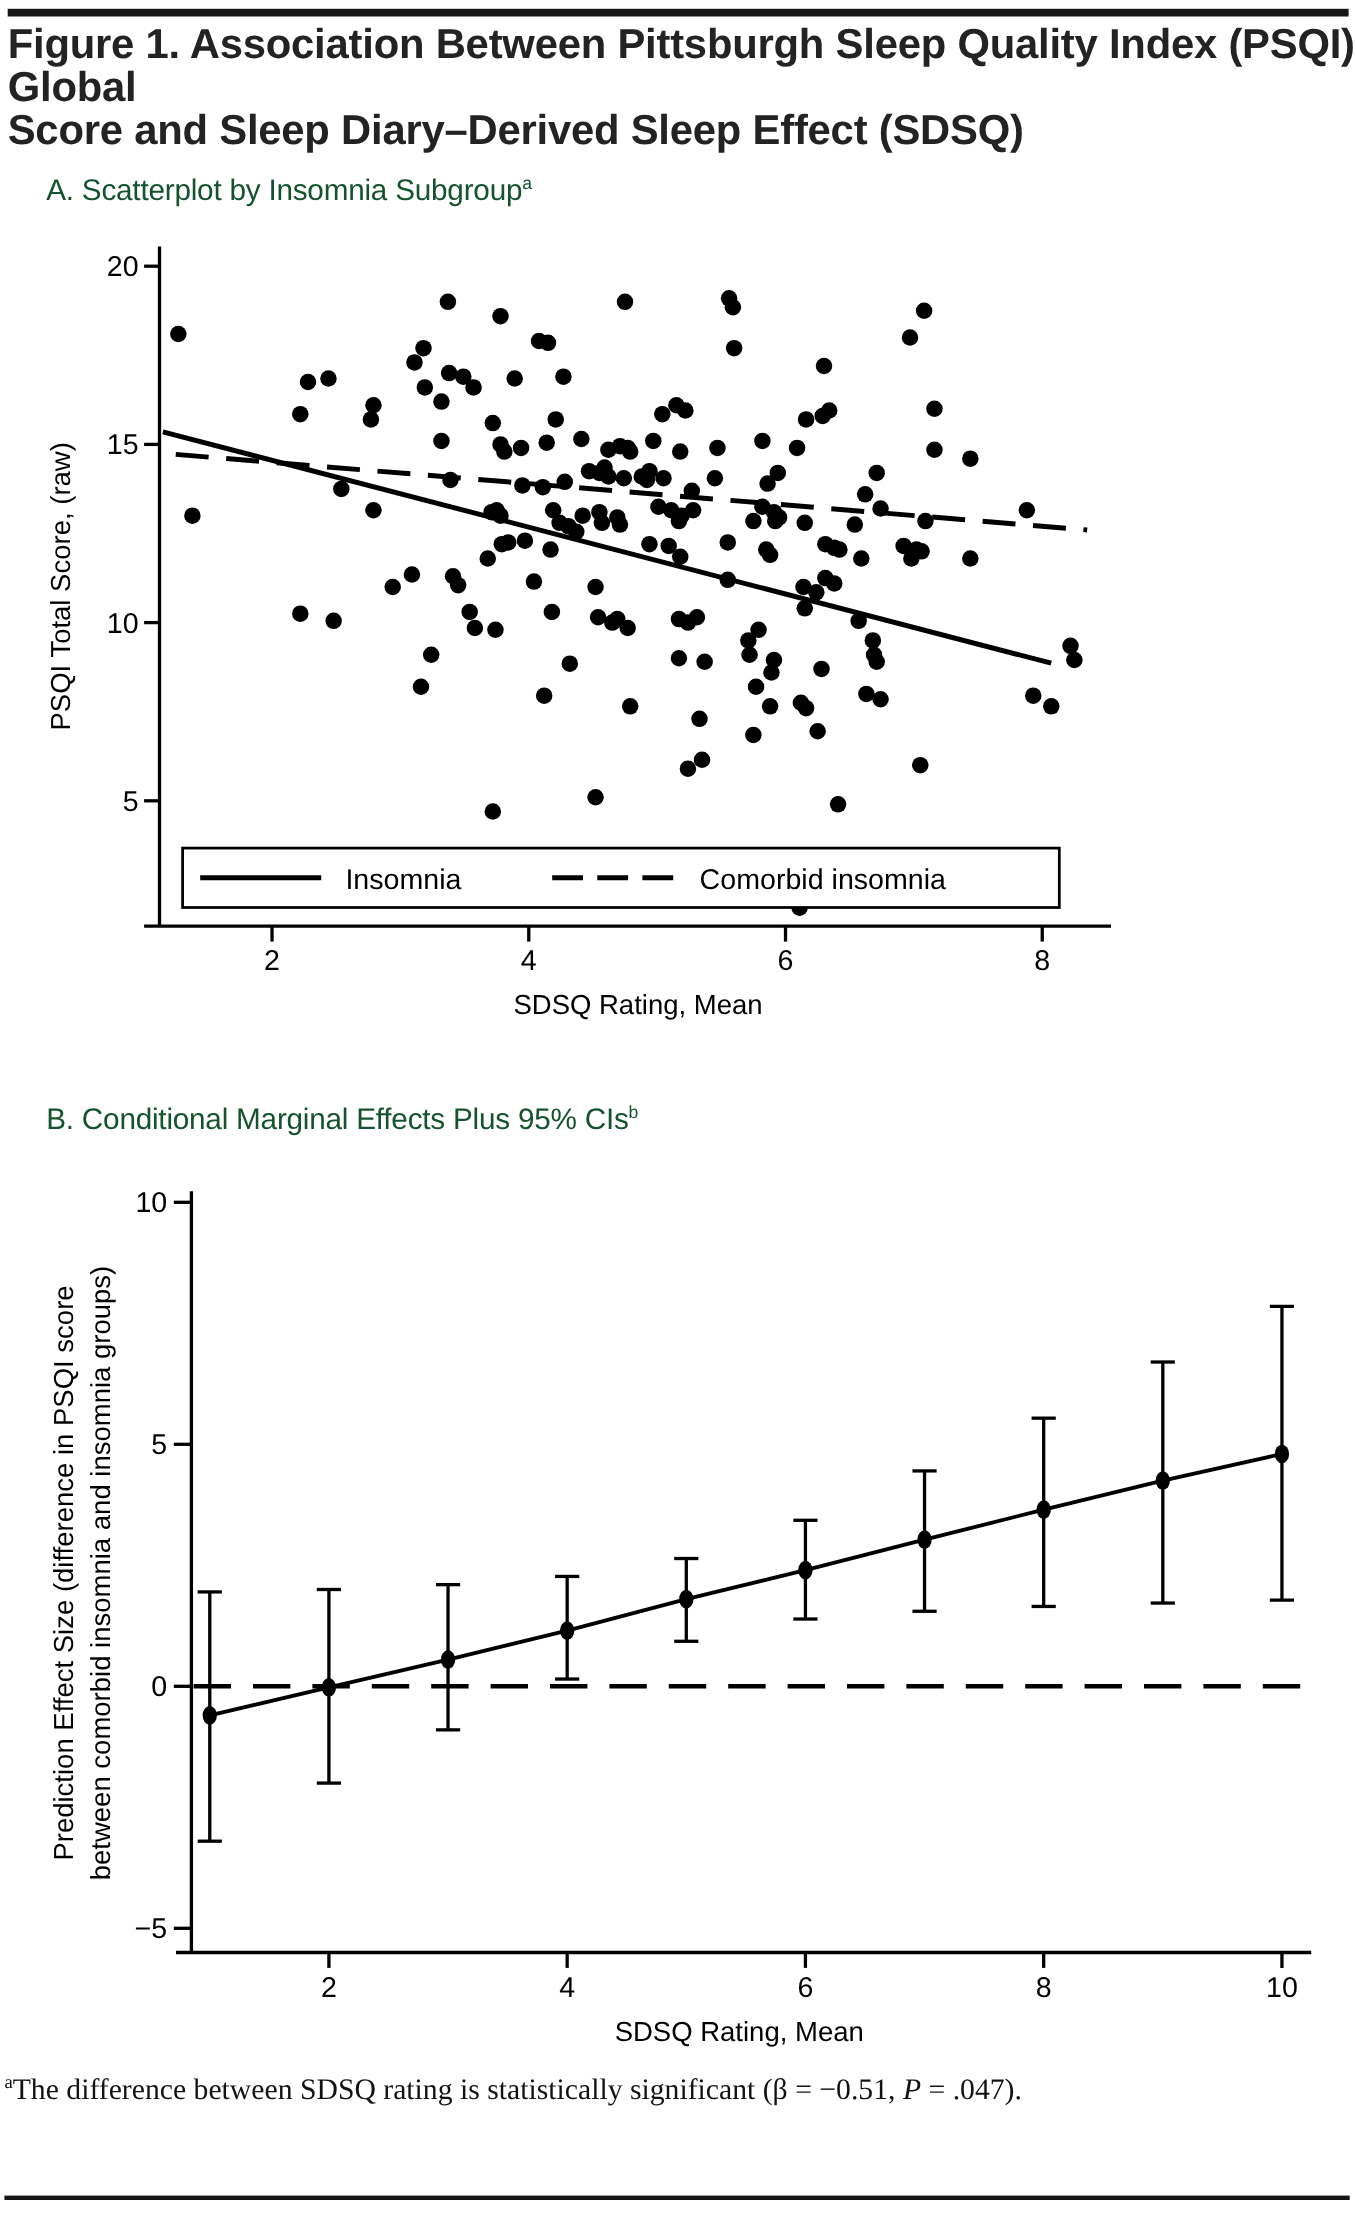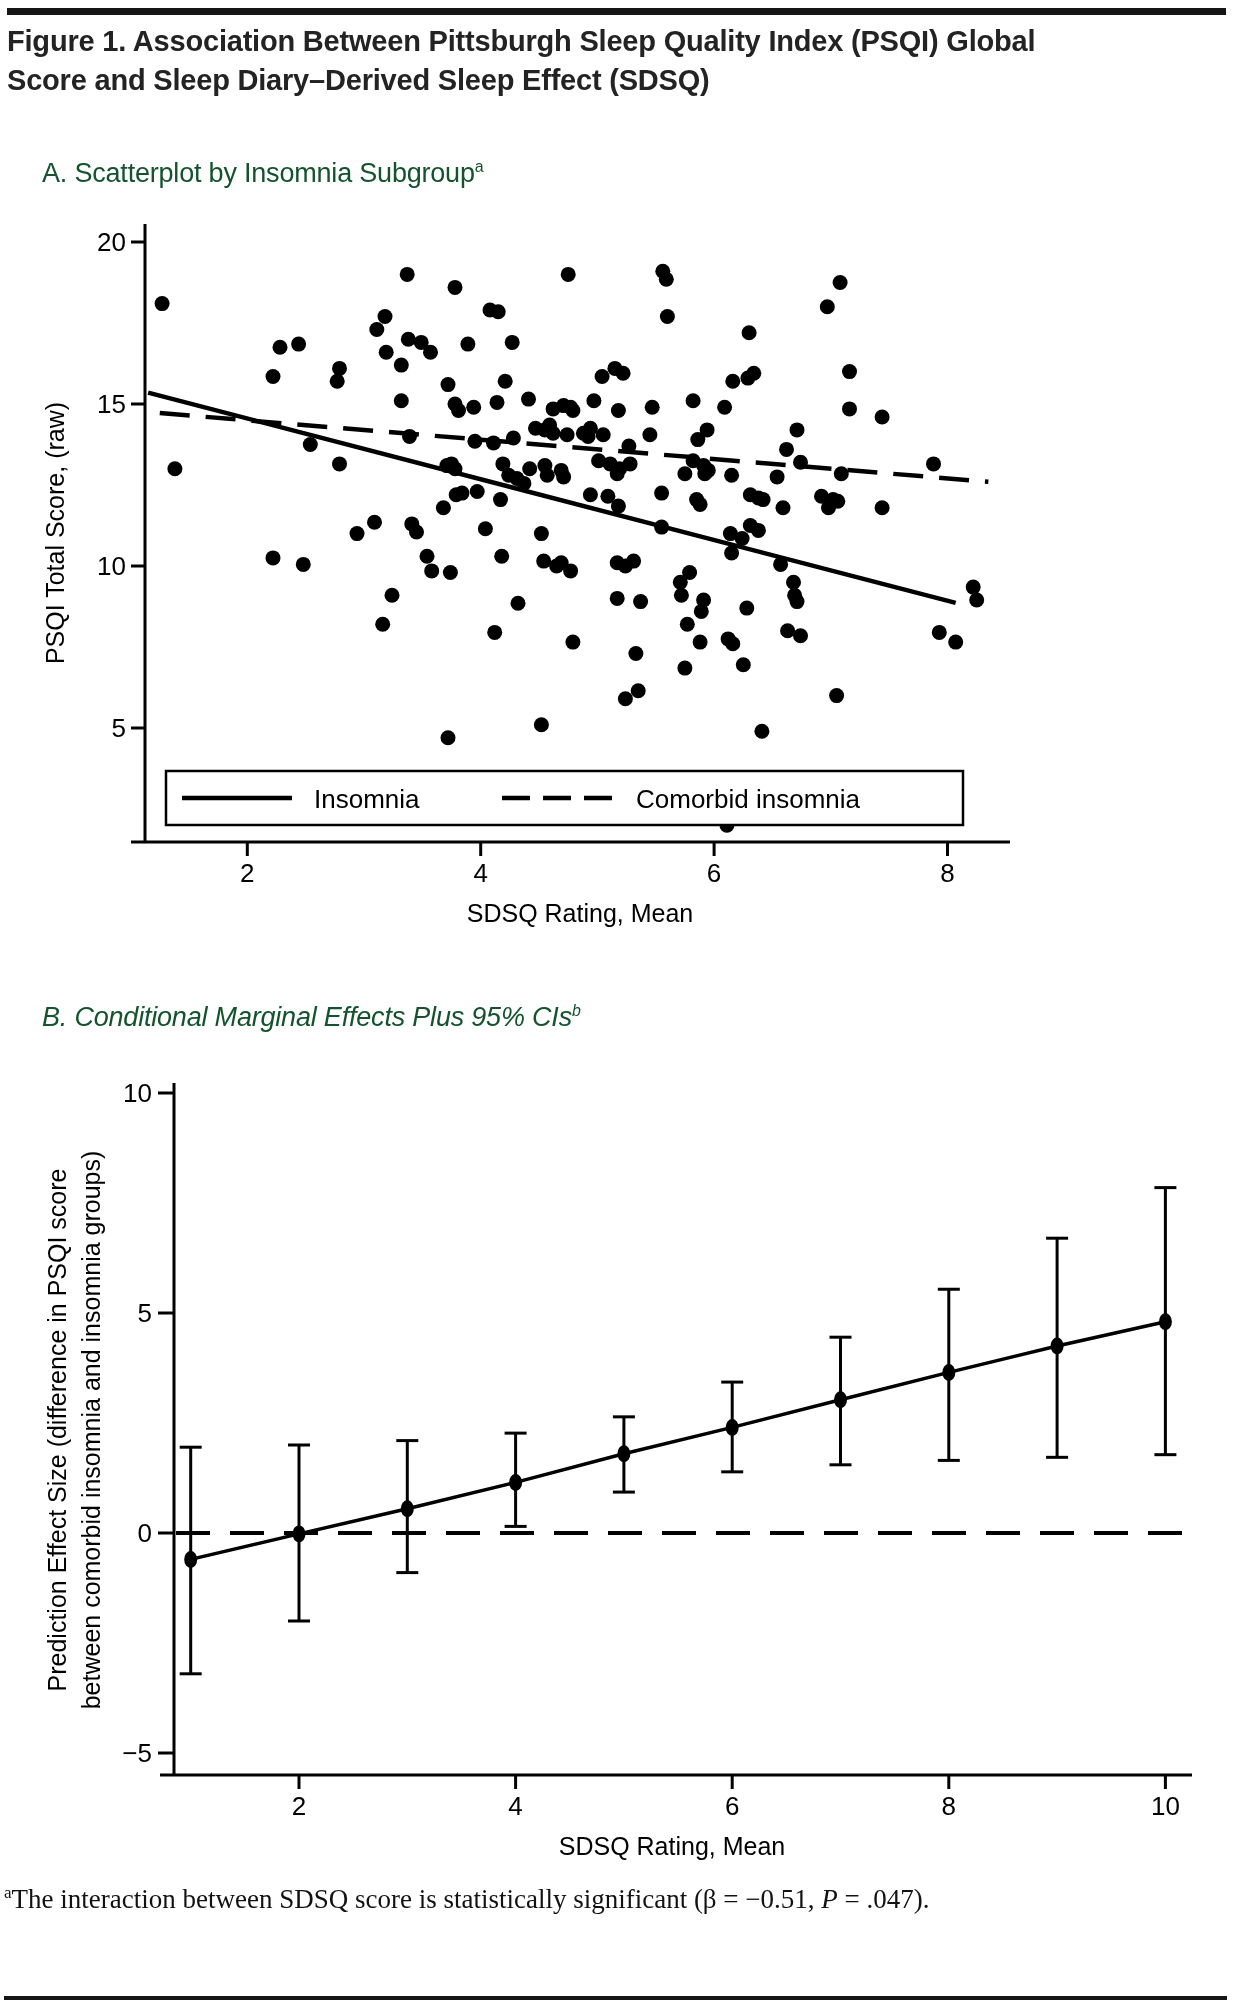--- a/index.html
+++ b/index.html
@@ -1,24 +1,24 @@
 <!DOCTYPE html>
 <html><head>
 <meta charset="utf-8">
 <style>
   html,body{margin:0;padding:0;background:#fff;}
   #page{position:relative;width:1233px;height:2015px;background:#ffffff;overflow:hidden;
         font-family:"Liberation Sans",sans-serif;color:#1b1b1b;}
   .rule{position:absolute;background:#161616;}
-  #heading{position:absolute;left:7px;top:22px;font-size:29px;font-weight:bold;
+  #heading{position:absolute;left:7px;top:22px;font-size:38px;font-weight:bold;
            line-height:39px;color:#232323;letter-spacing:-0.2px;}
   .panel-title{position:absolute;left:42px;font-size:27px;color:#14532d;letter-spacing:-0.2px;}
   .panel-title sup{font-size:16px;vertical-align:super;line-height:0;}
   #panelA-title{top:158px;}
-  #panelB-title{top:1002px;font-style:italic;}
+  #panelB-title{top:1002px;}
   #fig-svg{position:absolute;left:0;top:0;}
   #footnotes{position:absolute;left:4px;top:1882px;width:1222px;
              font-family:"Liberation Serif",serif;font-size:27px;line-height:35px;color:#121212;}
   #footnotes sup{font-size:17px;vertical-align:super;line-height:0;}
   .fn-indent{padding-left:16px;}
   .it{font-style:italic;}
 </style>
 </head>
 <body>
 
@@ -338,17 +338,17 @@
         <text x="948.8" y="1815" fill="#000000" font-family="&quot;Liberation Sans&quot;, sans-serif" font-size="26" text-anchor="middle">8</text>
         <line x1="1165.4" y1="1775" x2="1165.4" y2="1789" stroke="#000000" stroke-width="3"></line>
         <text x="1165.4" y="1815" fill="#000000" font-family="&quot;Liberation Sans&quot;, sans-serif" font-size="26" text-anchor="middle">10</text>
         <text x="672" y="1855" fill="#000000" font-family="&quot;Liberation Sans&quot;, sans-serif" font-size="25" text-anchor="middle">SDSQ Rating, Mean</text>
         <text x="66" y="1430" fill="#000000" font-family="&quot;Liberation Sans&quot;, sans-serif" font-size="25" text-anchor="middle" transform="rotate(-90 66 1430)">Prediction Effect Size (difference in PSQI score</text>
         <text x="100" y="1430" fill="#000000" font-family="&quot;Liberation Sans&quot;, sans-serif" font-size="25" text-anchor="middle" transform="rotate(-90 100 1430)">between comorbid insomnia and insomnia groups)</text>
       </g>
     </svg>
 
   <div id="footnotes">
-    <div><sup>a</sup><span>The interaction between SDSQ score is statistically significant (β = −0.51, </span><span class="it">P</span><span> = .047).</span></div>
+    <div><sup>a</sup><span>The difference between SDSQ rating is statistically significant (β = −0.51, </span><span class="it">P</span><span> = .047).</span></div>
   </div>
 
   <div class="rule" id="bottom-rule" style="left:4px;top:1996px;width:1223px;height:4px;"></div>
 </div>
 
 </body></html>

